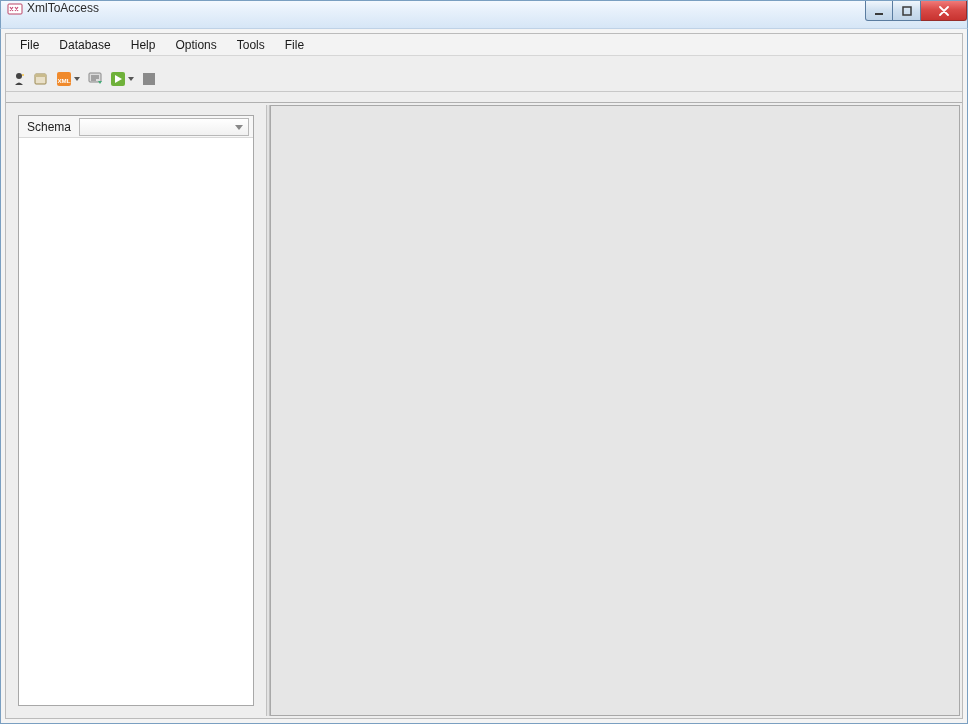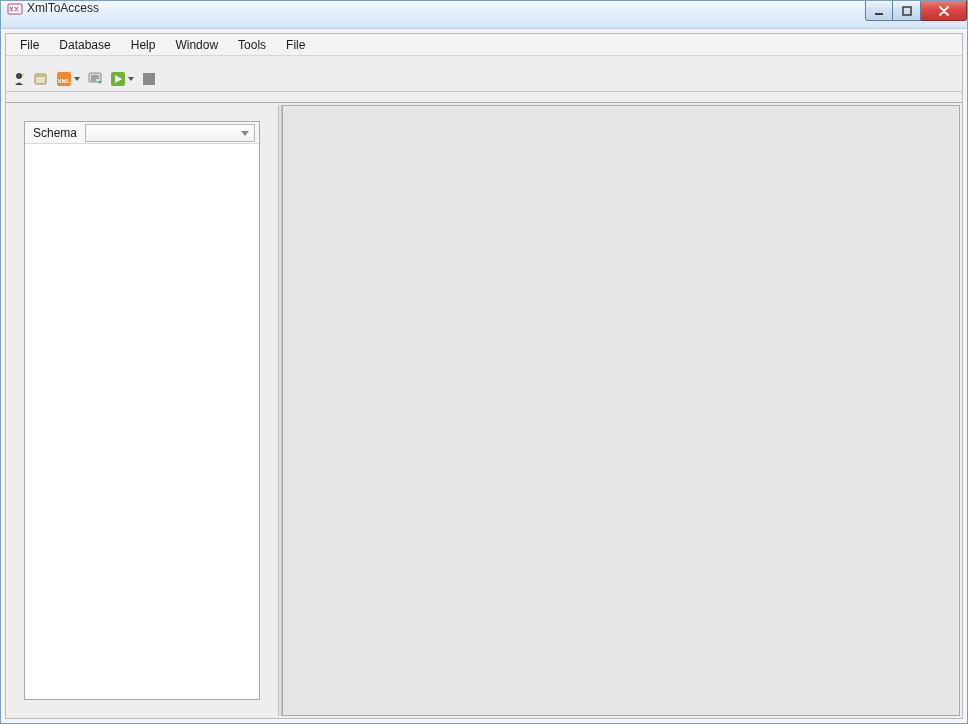--- a/index.html
+++ b/index.html
@@ -130,21 +130,21 @@
   .workarea {
     flex: 1;
     display: flex;
     min-height: 0;
     border-top: 1px solid #b0b0b0;
   }
   .sidebar {
     width: 236px;
     background: #ffffff;
     border: 1px solid #a8a8a8;
-    margin: 18px;
+    margin: 12px;
     display: flex;
     flex-direction: column;
   }
   .schema-row {
     height: 22px;
     display: flex;
     align-items: center;
     border-bottom: 1px solid #d9d9d9;
     padding: 0 4px;
     gap: 4px;
@@ -227,21 +227,21 @@
   </div>
 </div>
 
 <div class="window-frame">
   <div class="inner-client">
 
     <div class="menubar">
       <span class="menu-item">File</span>
       <span class="menu-item">Database</span>
       <span class="menu-item">Help</span>
-      <span class="menu-item">Window</span>
+      <span class="menu-item">Options</span>
       <span class="menu-item">Tools</span>
       <span class="menu-item">File</span>
     </div>
 
     <div class="toolbar">
       <span class="tool-btn">
         <svg width="16" height="16" viewBox="0 0 16 16">
           <circle cx="8" cy="5" r="3" fill="#444"></circle>
           <path d="M4 14 q4 -5 8 0" fill="#444"></path>
           <circle cx="12" cy="4" r="1" fill="#f5c244"></circle>

